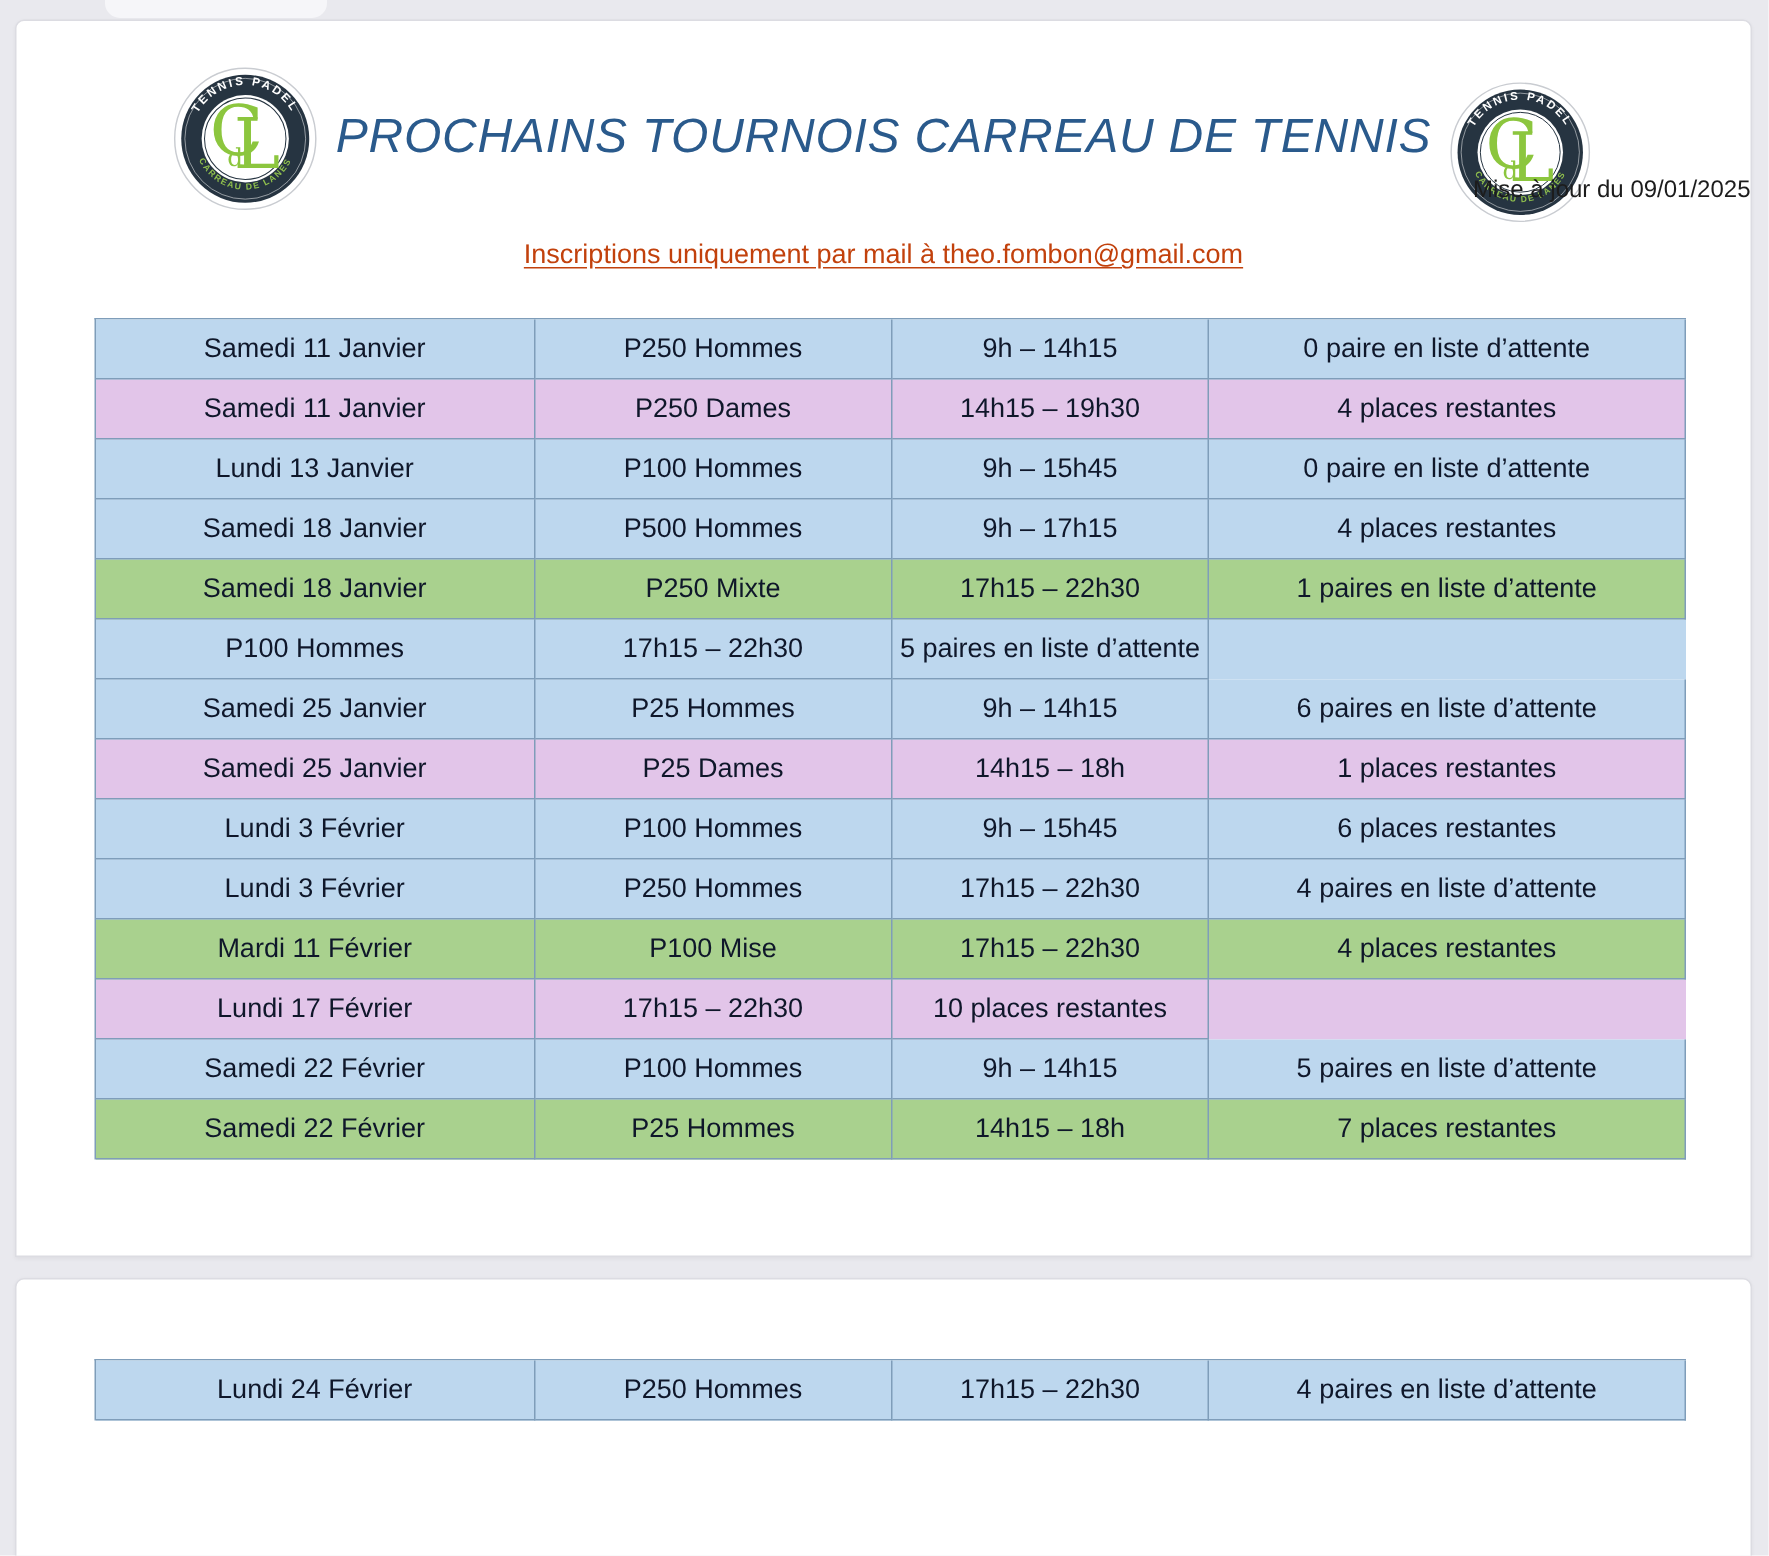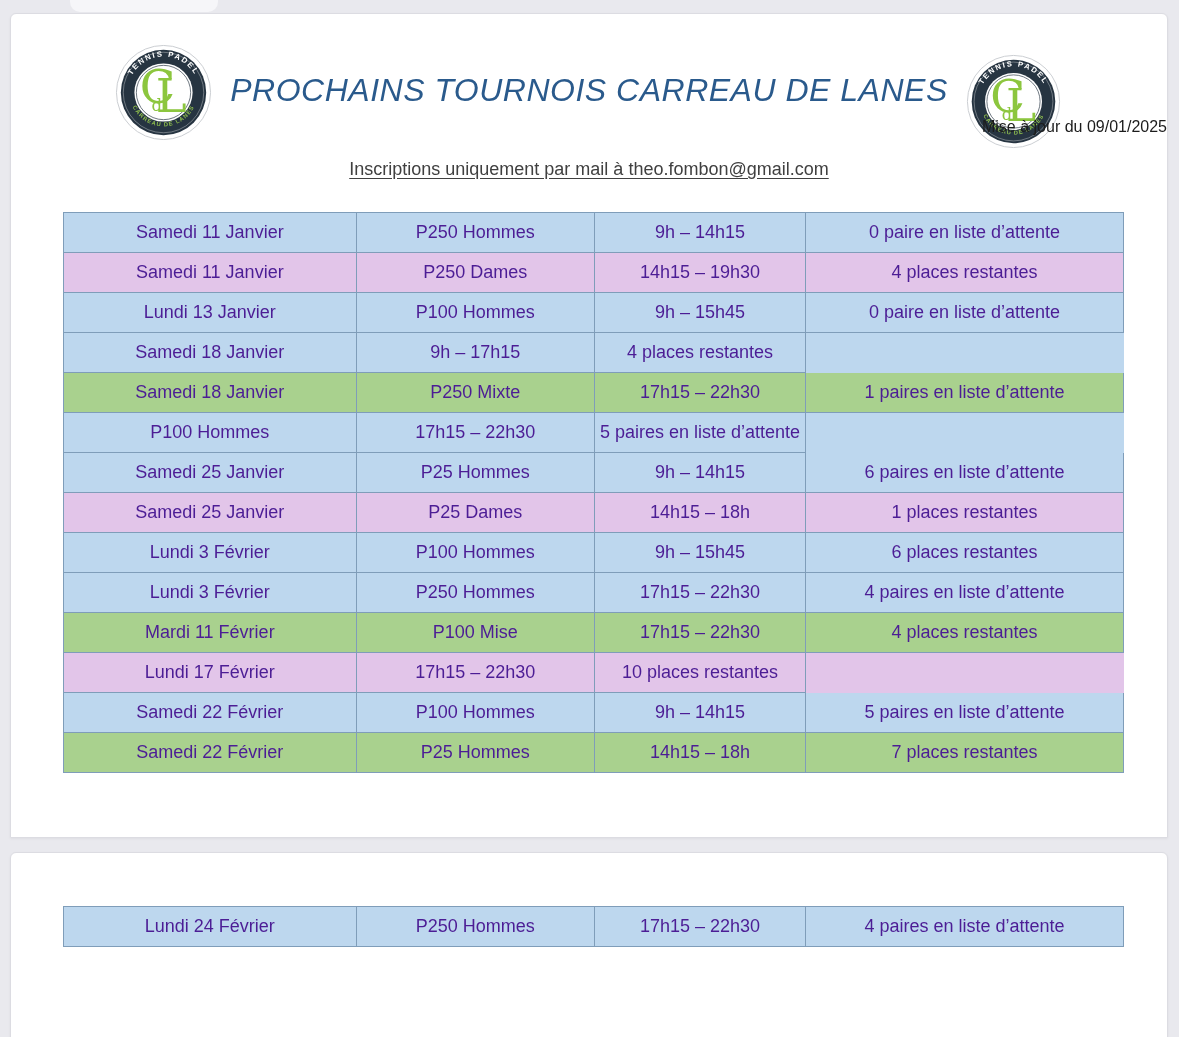--- a/index.html
+++ b/index.html
@@ -28,21 +28,21 @@
     position:absolute;left:0;right:0;top:58px;margin:0;
     text-align:center;font-size:32px;font-style:italic;font-weight:normal;
     color:var(--title-color,#2a5a8c);letter-spacing:0.5px;
   }
   .doc-subtitle{
     position:absolute;left:0;right:0;top:104px;
     text-align:right;font-size:16px;color:#1c1c1c;
   }
   .email-line{
     position:absolute;left:0;right:0;top:145px;
-    text-align:center;font-size:18px;color:#404040;
+    text-align:center;font-size:18px;color:#c2410c;
   }
   .email-line span{
     text-decoration:underline;text-underline-offset:3px;
   }
 
   .table{
     position:absolute;left:52px;width:1061px;box-sizing:border-box;
     border-top:1px solid var(--cell-border,#7f9db9);
     border-left:1px solid var(--cell-border,#7f9db9);
   }
@@ -52,21 +52,21 @@
     display:grid;grid-template-columns:27.6% 22.5% 19.9% 30%;
     height:40px;box-sizing:border-box;
   }
   .row-blue{background:var(--row-blue,#bdd7ee);}
   .row-pink{background:var(--row-pink,#e2c5e9);}
   .row-green{background:var(--row-green,#a9d18e);}
   .cell{
     border-right:1px solid var(--cell-border,#7f9db9);
     border-bottom:1px solid var(--cell-border,#7f9db9);
     display:flex;align-items:center;justify-content:center;
-    font-size:18px;color:#4c1d95;box-sizing:border-box;
+    font-size:18px;color:#0f172a;box-sizing:border-box;
     white-space:nowrap;overflow:hidden;
   }
   .logo-badge .arc-top{
     fill:#ffffff;font-size:8px;font-weight:bold;letter-spacing:1.8px;
     font-family:"Liberation Sans",sans-serif;
   }
   .logo-badge .arc-bottom{
     fill:#8fbf4d;font-size:6px;font-weight:bold;letter-spacing:1.1px;
     font-family:"Liberation Sans",sans-serif;
   }
@@ -110,21 +110,21 @@
       <circle cx="50" cy="50" r="41.5" fill="none" stroke="#ffffff" stroke-width="0.5" opacity="0.7"></circle>
       <circle cx="50" cy="50" r="30" fill="#ffffff"></circle>
       <circle cx="50" cy="50" r="28" fill="none" stroke="#263441" stroke-width="0.7"></circle>
       <text class="arc-top"><textPath href="#arcTopR" startOffset="50%" text-anchor="middle">TENNIS PADEL</textPath></text>
       <text class="arc-bottom"><textPath href="#arcBotR" startOffset="50%" text-anchor="middle">CARREAU DE LANES</textPath></text>
       <text class="mono" x="44" y="61" font-size="48" text-anchor="middle">C</text>
       <text class="mono" x="58" y="70" font-size="48" text-anchor="middle">L</text>
       <text class="mono" x="43" y="69" font-size="17" text-anchor="middle">d</text>
     </svg>
 
-    <h1 class="doc-title">PROCHAINS TOURNOIS CARREAU DE LANES</h1>
+    <h1 class="doc-title">PROCHAINS TOURNOIS CARREAU DE TENNIS</h1>
     <div class="doc-subtitle">Mise à jour du 09/01/2025</div>
     <div class="email-line">
       <span>Inscriptions uniquement par mail à theo.fombon@gmail.com</span>
     </div>
 
     <div class="table schedule">
 
         <div class="row row-blue">
           <div class="cell">Samedi 11 Janvier</div>
           <div class="cell">P250 Hommes</div>
@@ -141,20 +141,21 @@
 
         <div class="row row-blue">
           <div class="cell">Lundi 13 Janvier</div>
           <div class="cell">P100 Hommes</div>
           <div class="cell">9h – 15h45</div>
           <div class="cell">0 paire en liste d’attente</div>
         </div>
 
         <div class="row row-blue">
           <div class="cell">Samedi 18 Janvier</div>
+          <div class="cell">P500 Hommes</div>
           <div class="cell">9h – 17h15</div>
           <div class="cell">4 places restantes</div>
         </div>
 
         <div class="row row-green">
           <div class="cell">Samedi 18 Janvier</div>
           <div class="cell">P250 Mixte</div>
           <div class="cell">17h15 – 22h30</div>
           <div class="cell">1 paires en liste d’attente</div>
         </div>

